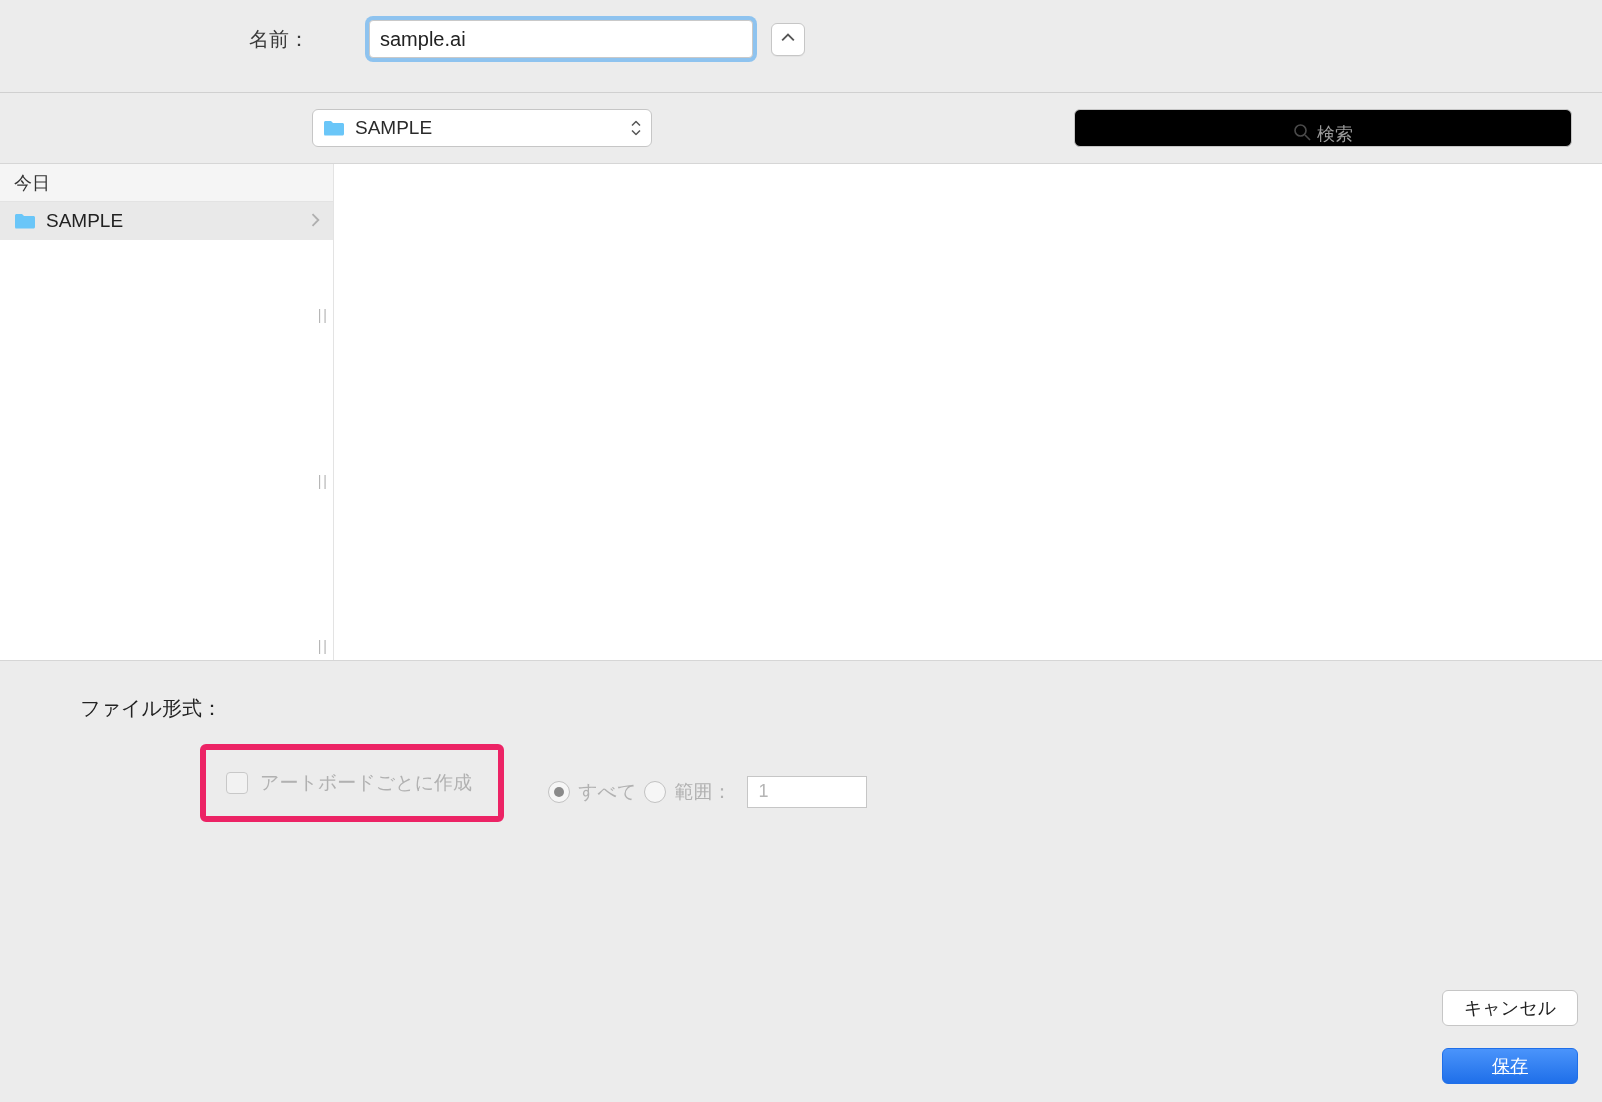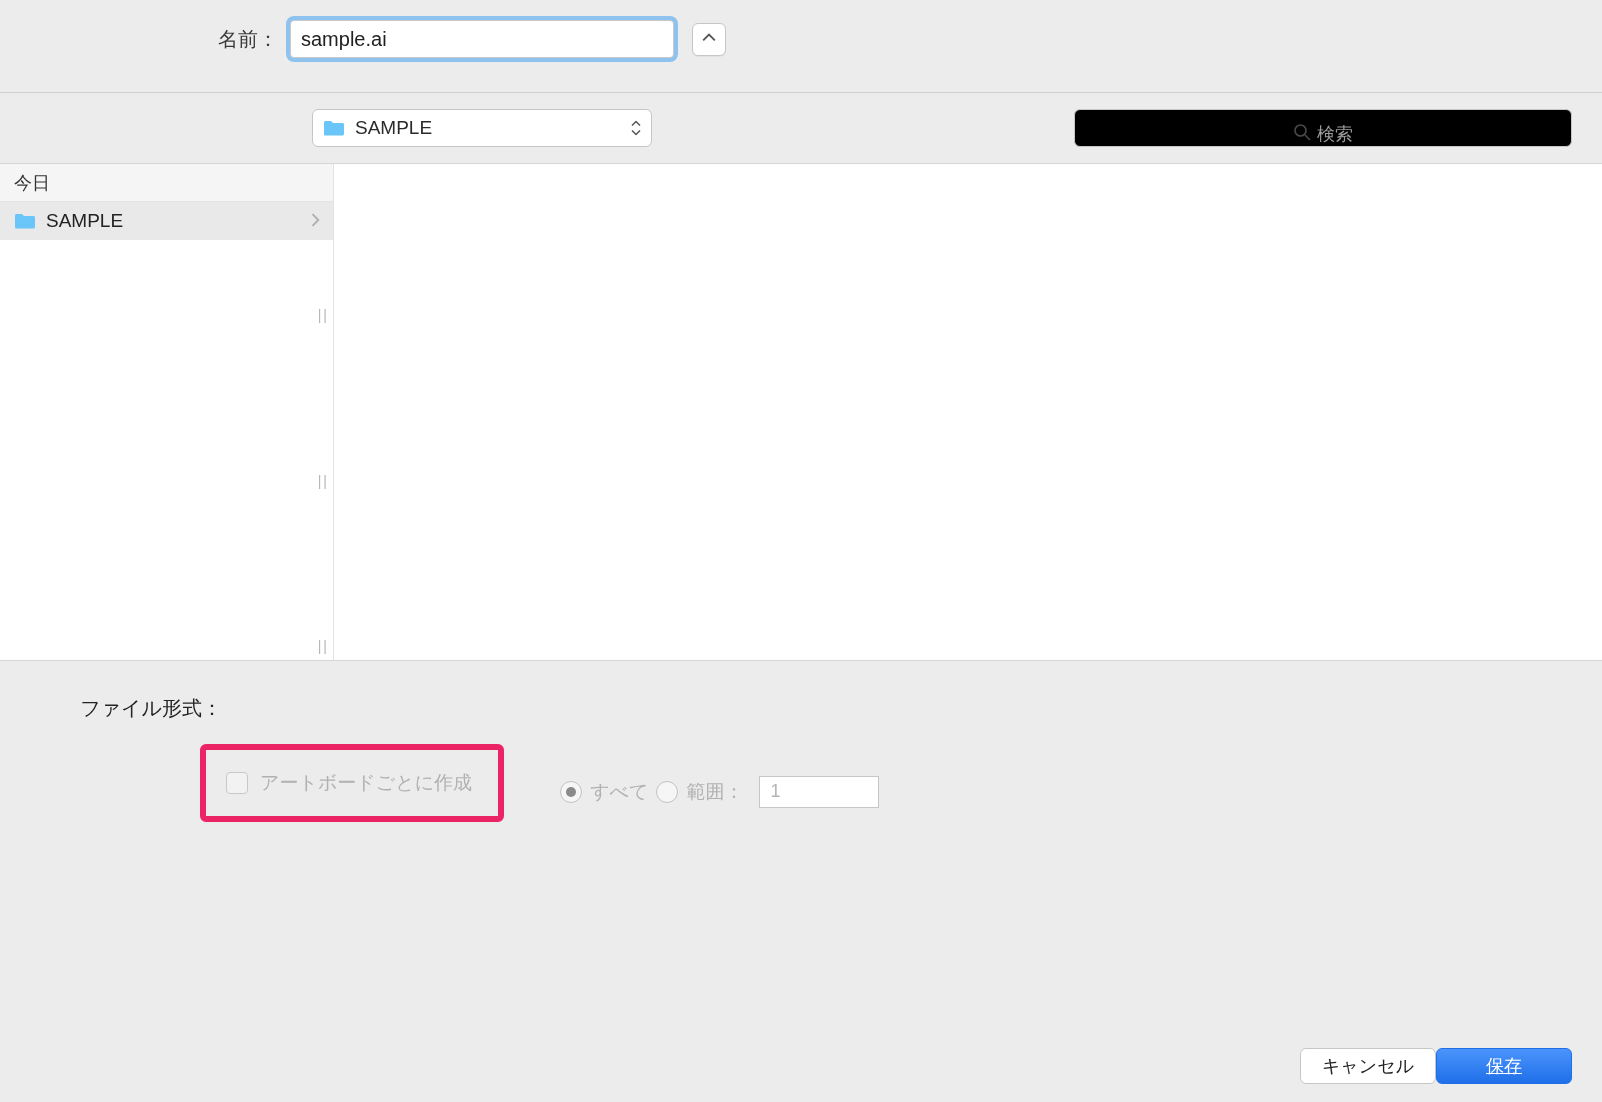--- a/index.html
+++ b/index.html
@@ -1,22 +1,22 @@
 <!DOCTYPE html>
 <html><head>
 <meta charset="utf-8">
 <style>
   * { box-sizing: border-box; margin: 0; padding: 0; font-family: -apple-system, "Helvetica Neue", Arial, sans-serif; }
   body { width: 1602px; height: 1102px; background: #ececec; overflow: hidden; font-size: 19px; color: #222; }
 
   
   .top-section { padding: 20px 0 18px 0; }
   .form-row { display: flex; align-items: center; margin-bottom: 16px; }
-  .form-label { width: 290px; text-align: right; padding-right: 12px; color: #3a3a3a; font-size: 20px; }
-  .name-input-wrap { position: relative; display: inline-block; }
+  .form-label { width: 290px; text-align: right; padding-right: 12px; color: #3a3a3a; font-size: 20px; margin-left: 31px; }
+  .name-input-wrap { position: relative; display: inline-block; margin-left: 48px; }
   .name-input {
     width: 384px; height: 38px; background: #fff; border: 1px solid #c9c9c9;
     border-radius: 4px; padding: 4px 10px; font-size: 20px; color: #222;
     box-shadow: 0 0 0 4px #8ec3ef;
     outline: none;
   }
   .tags-input {
     width: 384px; height: 38px; background: #fff; border: 1px solid #c9c9c9;
     border-radius: 4px; padding: 4px 10px; font-size: 20px;
   }
@@ -94,21 +94,21 @@
     padding: 0 36px 0 12px; font-size: 19px; cursor: pointer;
   }
   .ff-select .blue-arrows {
     position: absolute; right: 0; top: 0; bottom: 0; width: 26px;
     background: #2f7cf6; border-radius: 0 5px 5px 0;
     display: flex; flex-direction: column; align-items: center; justify-content: center;
   }
   .ff-select .blue-arrows svg { width: 10px; height: 7px; }
   .ff-select .blue-arrows svg path { stroke: #fff; }
 
-  .artboard-row { display: flex; align-items: center; padding-left: 200px; gap: 32px; }
+  .artboard-row { display: flex; align-items: center; padding-left: 200px; gap: 20px; }
   .artboard-box {
     border: 6px solid #ec2365; border-radius: 6px; padding: 20px 26px 20px 20px;
     display: flex; align-items: center; gap: 12px;
   }
   .chk {
     width: 22px; height: 22px; border: 1px solid #c8c8c8; border-radius: 4px;
     background: #f2f2f2;
   }
   .disabled-label { color: #b1b1b1; font-size: 19px; }
 
@@ -120,21 +120,21 @@
   .radio.selected::after {
     content: ""; width: 10px; height: 10px; border-radius: 50%; background: #8a8a8a;
   }
   .range-input {
     width: 120px; height: 32px; background: #fff; border: 1px solid #c6c6c6;
     border-radius: 0; padding: 0 10px; color: #b5b5b5; font-size: 18px; margin-left: 8px;
   }
 
   
   .footer {
-    position: absolute; bottom: 18px; right: 30px; display: flex; 
+    position: absolute; bottom: 18px; right: 24px; display: flex; gap: 22px; flex-direction: column;
   }
   .btn {
     min-width: 136px; height: 36px; border-radius: 6px; font-size: 18px;
     display: inline-flex; align-items: center; justify-content: center; cursor: pointer;
     border: 1px solid #c6c6c6; background: #fff;
   }
   .btn-primary {
     background: linear-gradient(#4a94fb, #1f6fe9); color: #fff; border: 1px solid #1f6fe9; text-decoration: underline;
   }
 </style>

